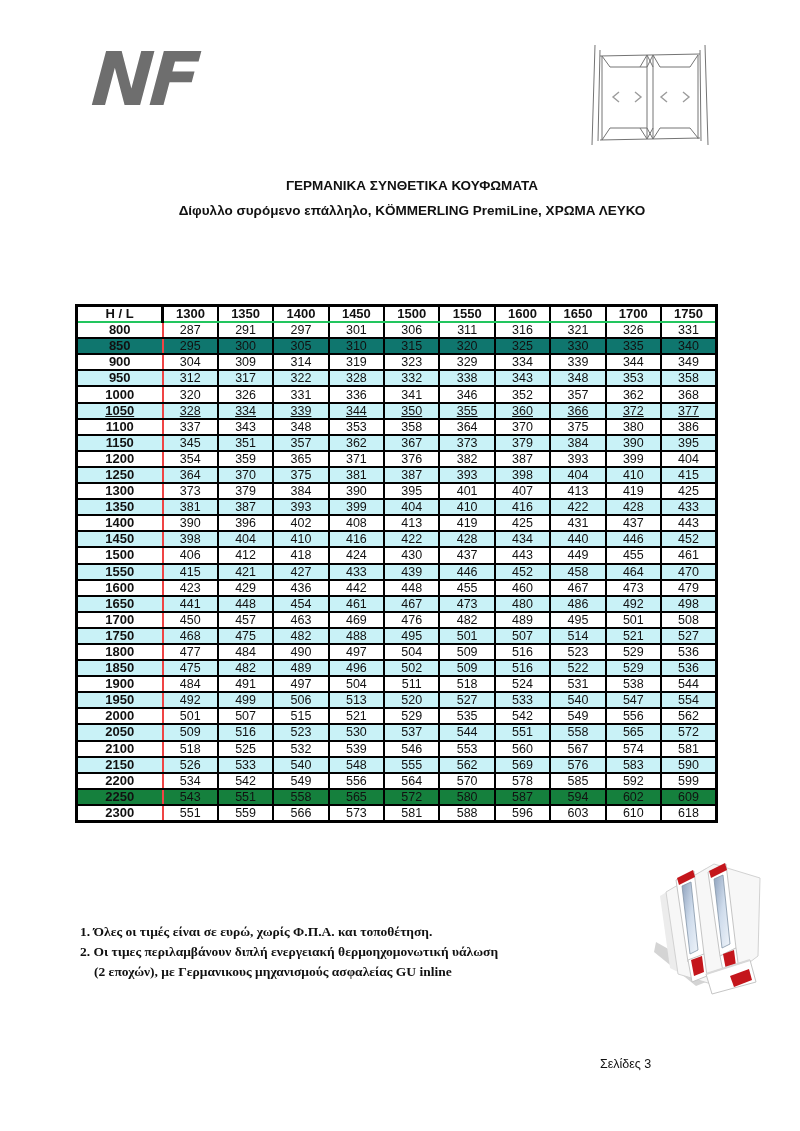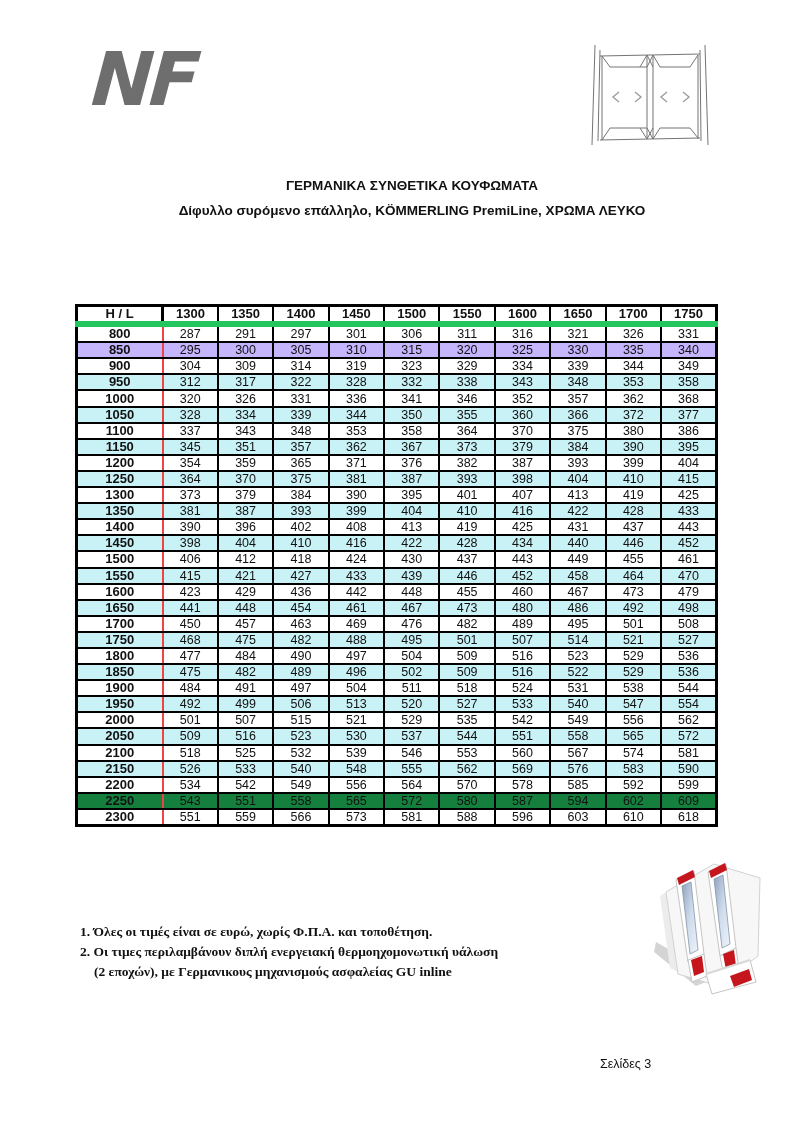--- a/index.html
+++ b/index.html
@@ -29,21 +29,21 @@
   .price-table{
     position:absolute;left:75px;top:304px;width:643px;
     border-collapse:collapse;table-layout:fixed;
     border:3px solid #000;
   }
   .price-table th,.price-table td{
     border:2px solid #000;text-align:center;vertical-align:middle;
     padding:0;height:14.1px;line-height:14px;font-size:12.5px;
     overflow:hidden;white-space:nowrap;
   }
-  .price-table th{font-weight:700;font-size:13px;border-bottom:6px solid #22c55e;}
+  .price-table th{font-weight:700;font-size:13px;border-bottom:2px solid #22c55e;}
   .price-table td.row-h{font-weight:700;font-size:13px;border-right:2px solid #ef4444;}
   .price-table th.corner{border-right:3px solid #000;}
   
   .notes{position:absolute;left:80px;top:922px;font-weight:700;font-size:13.5px;line-height:20px;font-family:Liberation Serif, serif;}
   .notes .indent{padding-left:14px;}
   
   .product{position:absolute;left:646px;top:856px;}
   
   .page-label{position:absolute;left:600px;top:1057px;width:118px;font-size:12.5px;}
 </style>
@@ -121,21 +121,21 @@
           <td>291</td>
           <td>297</td>
           <td>301</td>
           <td>306</td>
           <td>311</td>
           <td>316</td>
           <td>321</td>
           <td>326</td>
           <td>331</td>
         </tr>
-        <tr style="background: #c4b5fd;">
+        <tr style="background: #0f766e;">
           <td class="row-h">850</td>
           <td>295</td>
           <td>300</td>
           <td>305</td>
           <td>310</td>
           <td>315</td>
           <td>320</td>
           <td>325</td>
           <td>330</td>
           <td>335</td>
@@ -173,21 +173,21 @@
           <td>326</td>
           <td>331</td>
           <td>336</td>
           <td>341</td>
           <td>346</td>
           <td>352</td>
           <td>357</td>
           <td>362</td>
           <td>368</td>
         </tr>
-        <tr style="background: rgb(201, 242, 247);">
+        <tr style="background: rgb(201, 242, 247); text-decoration: underline;">
           <td class="row-h">1050</td>
           <td>328</td>
           <td>334</td>
           <td>339</td>
           <td>344</td>
           <td>350</td>
           <td>355</td>
           <td>360</td>
           <td>366</td>
           <td>372</td>

